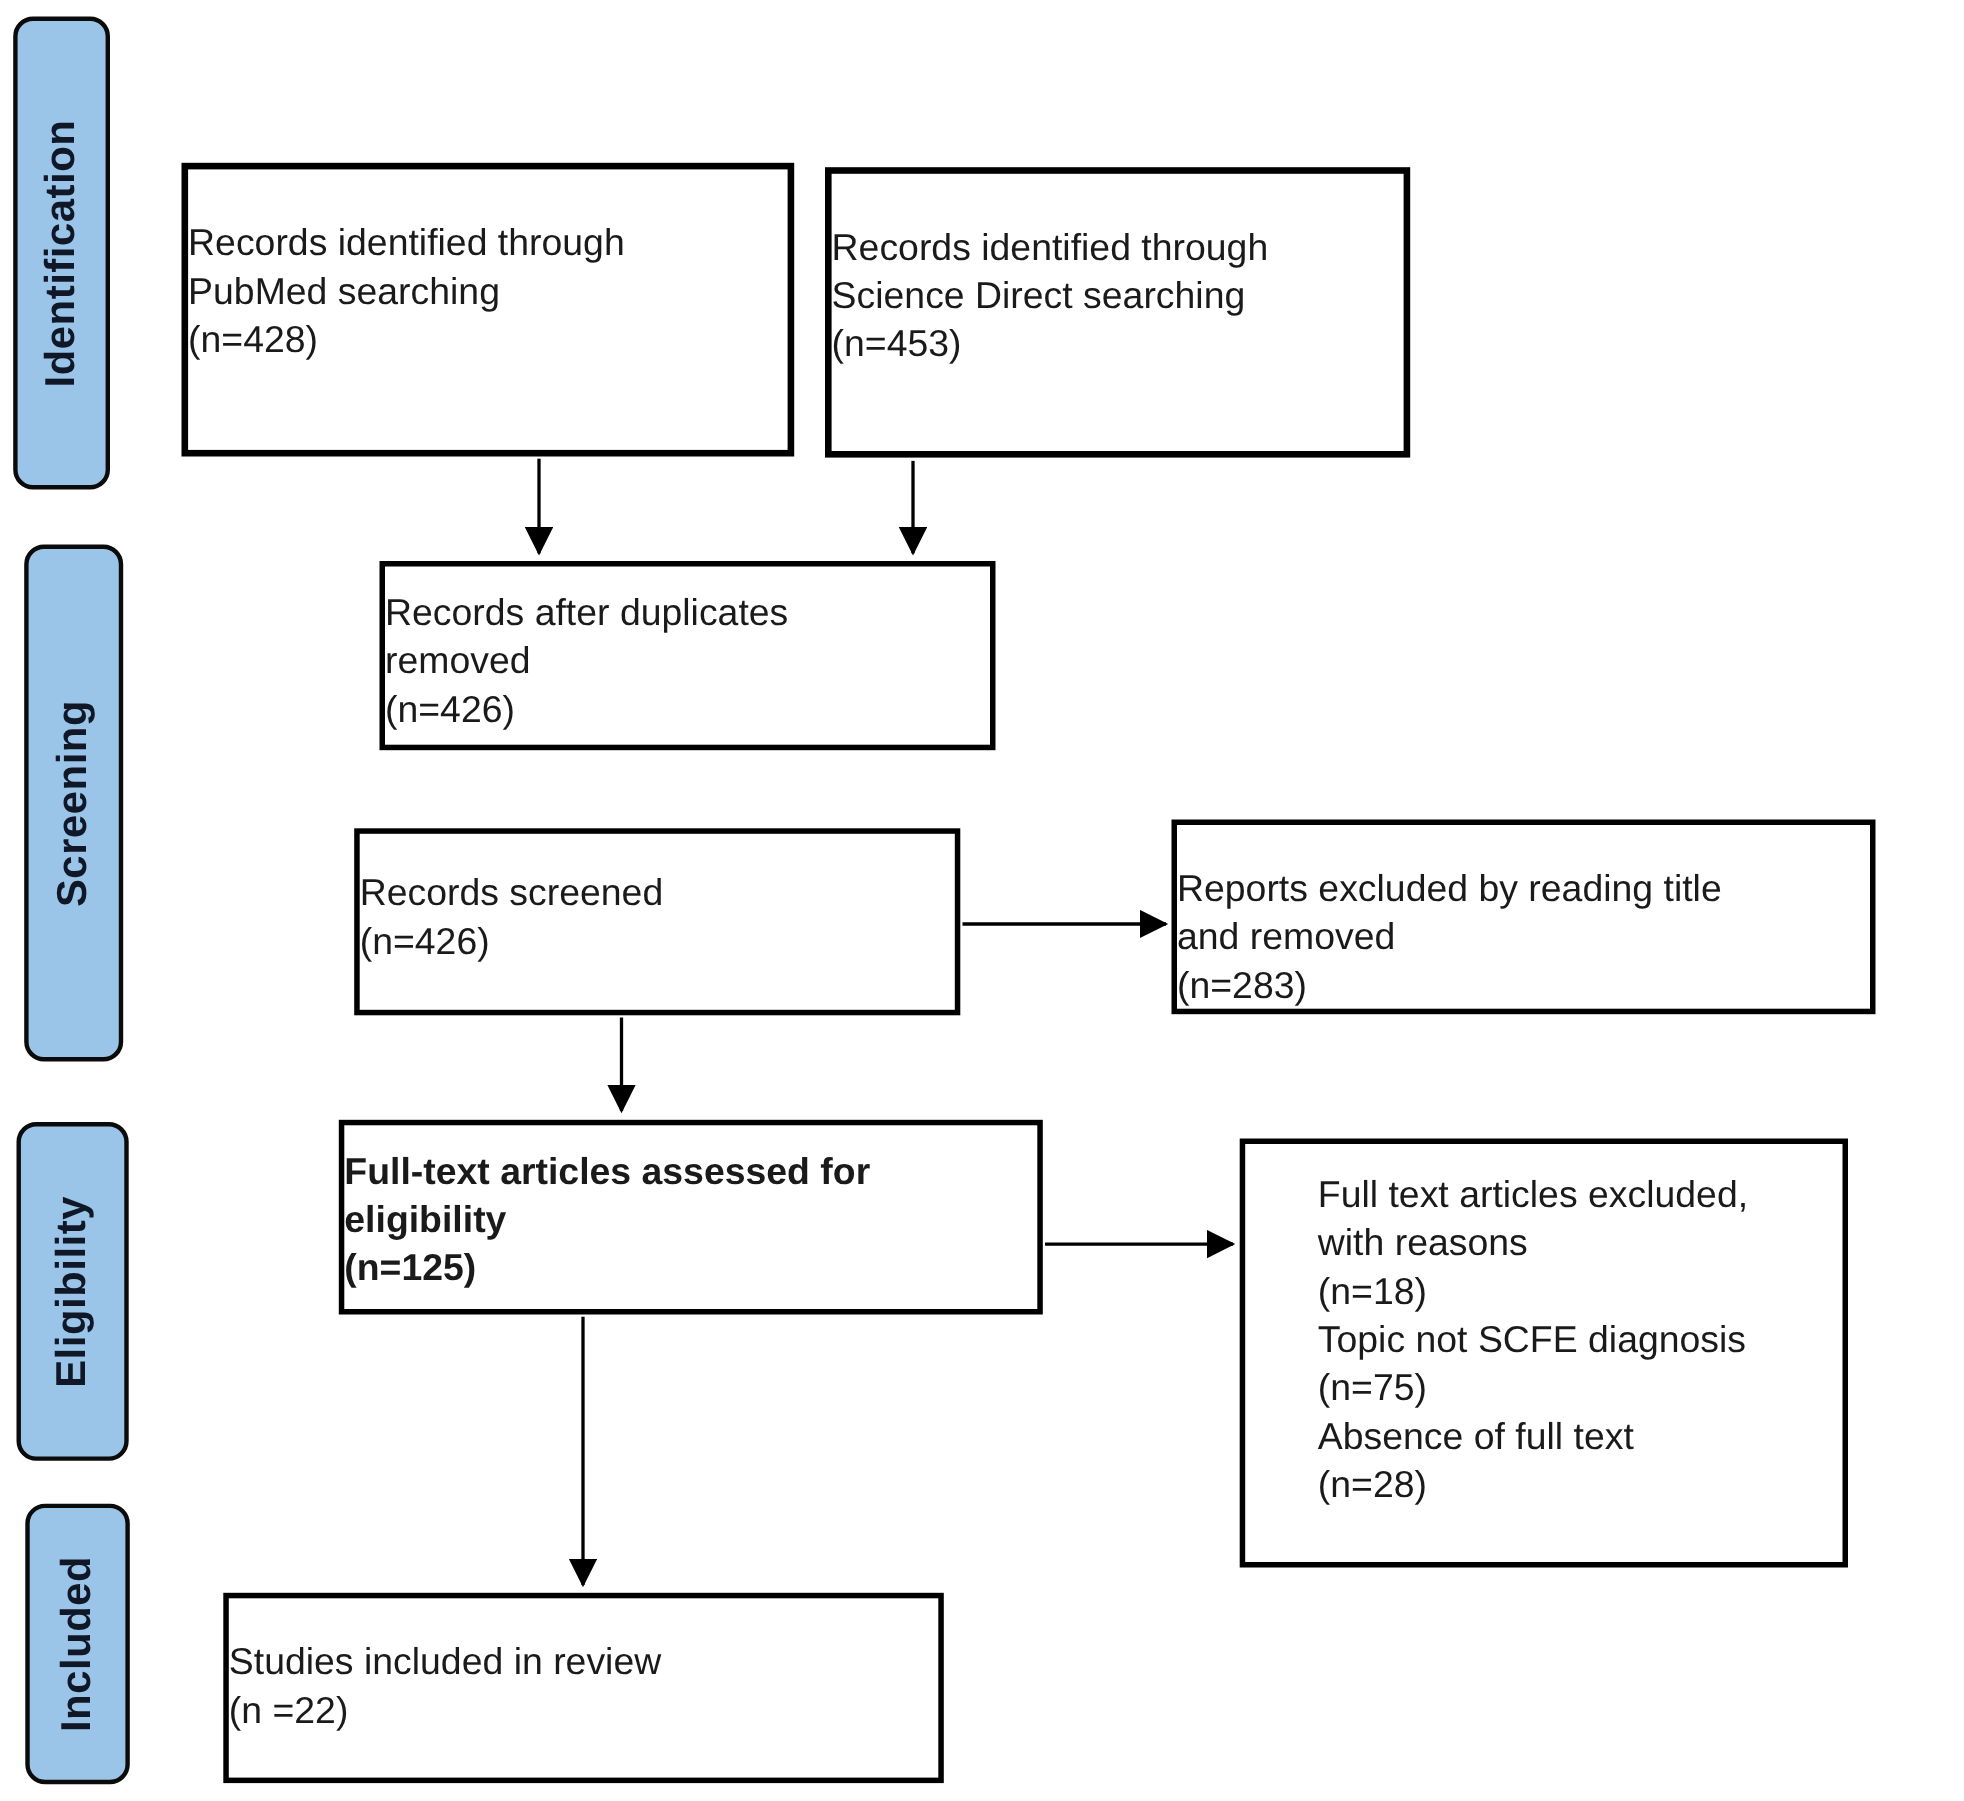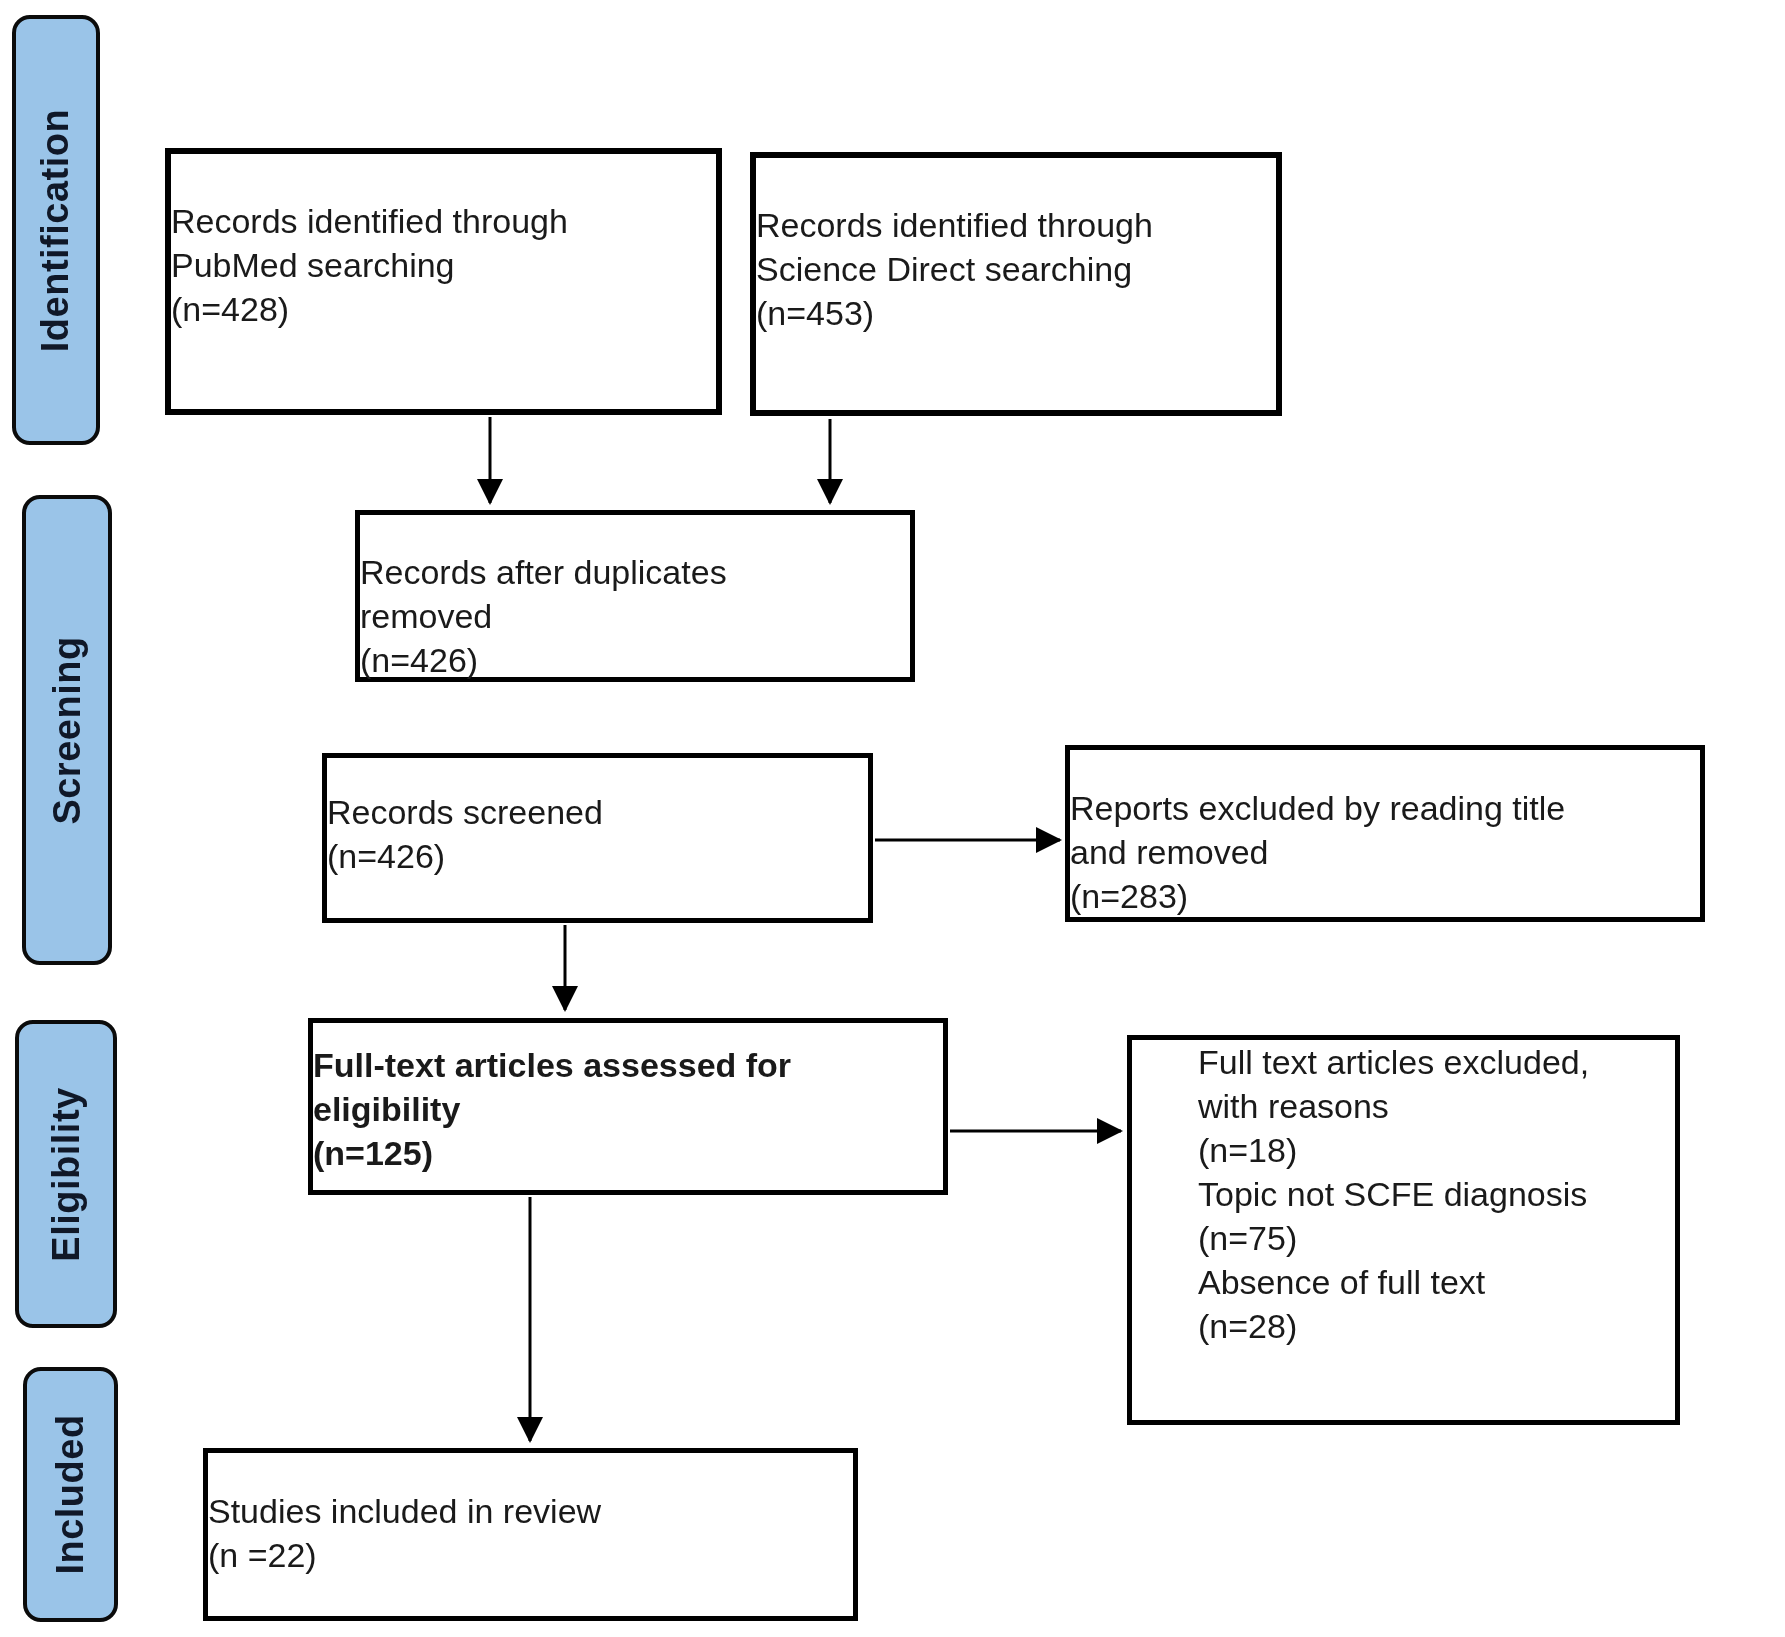--- a/index.html
+++ b/index.html
@@ -56,27 +56,27 @@
     position: absolute;
     background: #ffffff;
     border: 5px solid var(--box-border);
     color: var(--box-text);
     font-size: 34px;
     line-height: 44px;
     text-align: left;
   }
   .box-pubmed        { left: 165px;  top: 148px;  width: 557px; height: 267px; padding-top: 45px; border-width: 6px; }
   .box-sciencedirect { left: 750px;  top: 152px;  width: 532px; height: 264px; padding-top: 45px; border-width: 6px; }
-  .box-duplicates    { left: 355px;  top: 510px;  width: 560px; height: 172px; padding-top: 35px; }
+  .box-duplicates    { left: 345px;  top: 510px;  width: 560px; height: 172px; padding-top: 20px; }
   .box-screened      { left: 322px;  top: 753px;  width: 551px; height: 170px; padding-top: 32px; }
   .box-reports-excluded { left: 1065px; top: 745px; width: 640px; height: 177px; padding-top: 36px; }
   .box-fulltext      { left: 308px;  top: 1018px; width: 640px; height: 177px; padding-top: 20px; font-weight: bold; }
   .box-fulltext-excluded {
     left: 1127px; top: 1035px; width: 553px; height: 390px;
-    padding-left: 66px; padding-right: 10px;
+    padding-top: 24px; padding-left: 66px; padding-right: 10px;
     text-align: left;
   }
   .box-studies       { left: 203px;  top: 1448px; width: 655px; height: 173px; padding-top: 36px; }
 </style>
 </head>
 <body>
 
 <div class="canvas">
 
   <svg class="arrows" viewBox="0 0 1785 1637">

